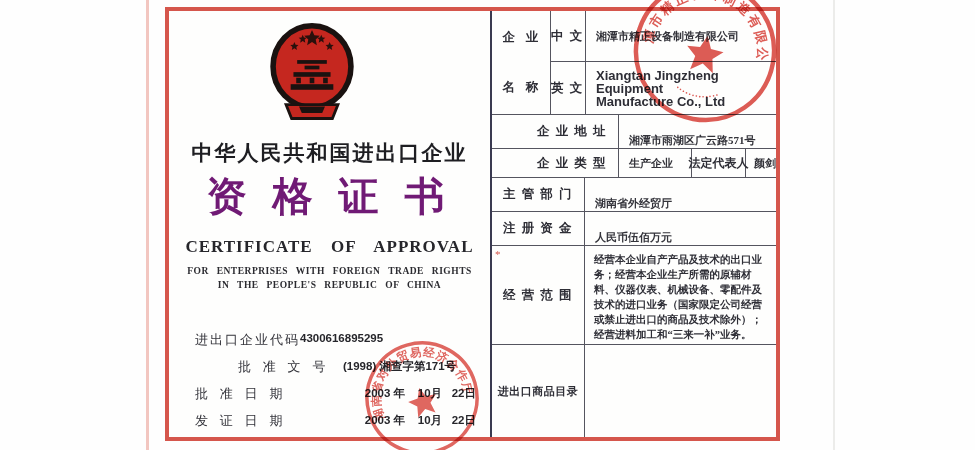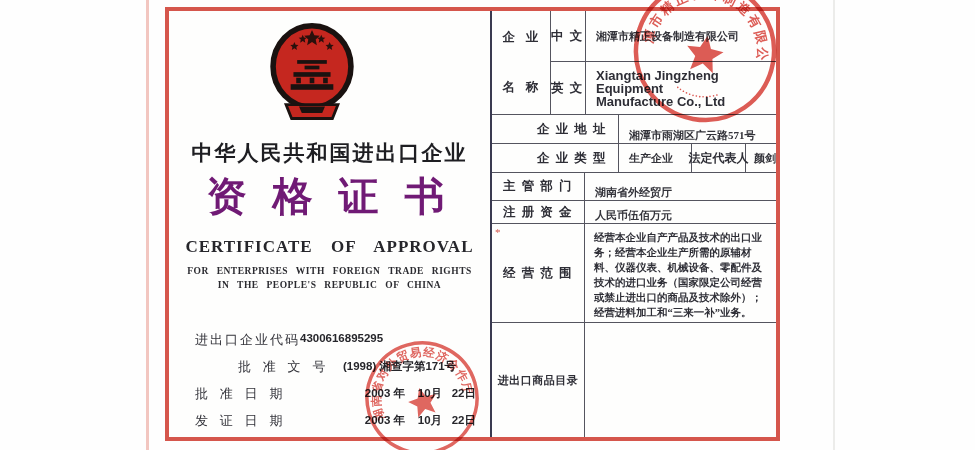--- a/index.html
+++ b/index.html
@@ -47,21 +47,21 @@
   .vcell{flex:1;border-left:1px solid #55555f;display:flex;flex-direction:column;
          justify-content:center;padding-left:10px;box-sizing:border-box;}
   .vcell .en{font-family:"Liberation Sans","DejaVu Sans",sans-serif;font-size:13px;
              font-weight:700;color:#2e2e36;line-height:13px;}
 
   .trow{display:flex;border-top:1px solid #55555f;box-sizing:border-box;}
   .h29{flex:0 0 29px;padding-left:34px;} .h28{flex:0 0 28px;} .h23{flex:0 0 23px;}
   .h99{flex:0 0 99px;} .hfill{flex:1;}
   .lblcell{width:93px;border-right:1px solid #55555f;display:flex;align-items:center;
            justify-content:center;box-sizing:border-box;position:relative;}
-  .valcell{flex:1;display:flex;align-items:flex-end;padding-left:10px;box-sizing:border-box;}
+  .valcell{flex:1;display:flex;align-items:flex-start;padding-left:10px;box-sizing:border-box;margin-top:18px;}
   .vtype{width:72px;display:flex;align-items:center;padding-left:10px;box-sizing:border-box;}
   .lrep{width:55px;border-left:1px solid #55555f;border-right:1px solid #55555f;
         display:flex;align-items:center;justify-content:center;box-sizing:border-box;}
   .lrep .lbl{font-size:12px;letter-spacing:0;}
   .lname{flex:1;display:flex;align-items:center;padding-left:8px;}
   .scopecell{flex:1;padding:6px 8px 0 9px;font-size:10.5px;font-weight:600;
              line-height:15px;color:#2e2e36;box-sizing:border-box;}
   .asterisk{position:absolute;left:3px;top:2px;color:#d5564c;font-size:11px;}
 
   

